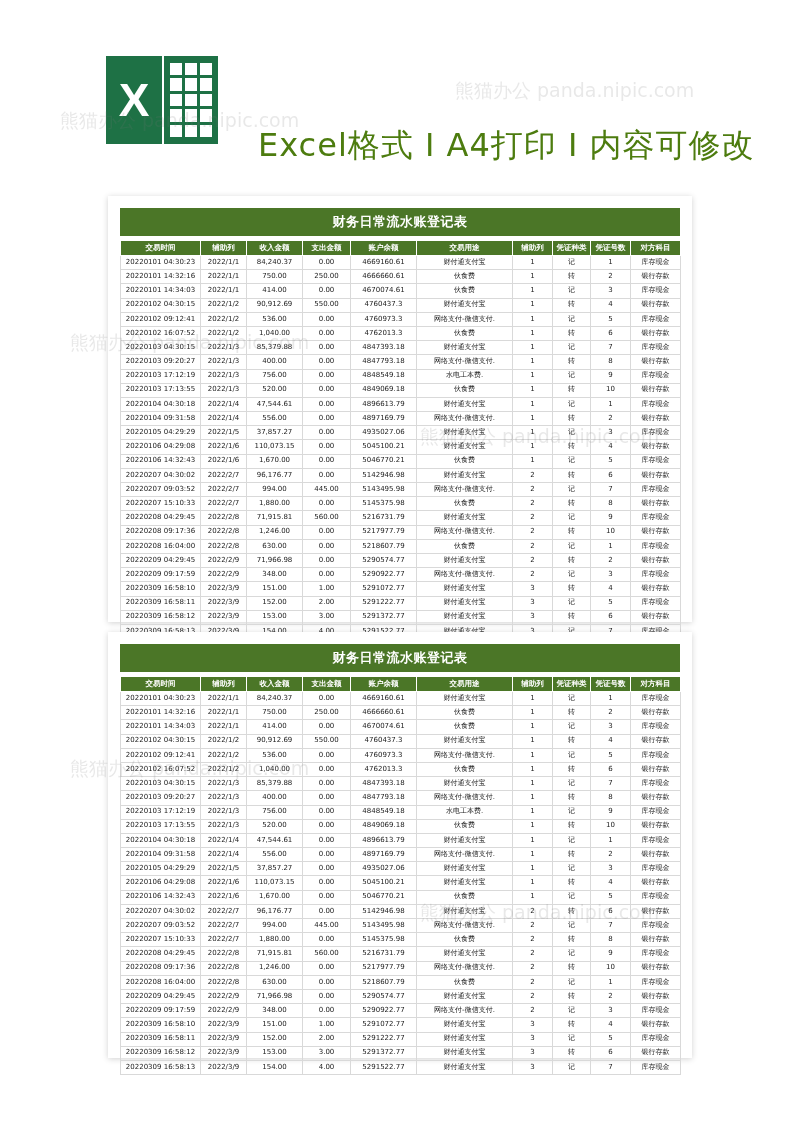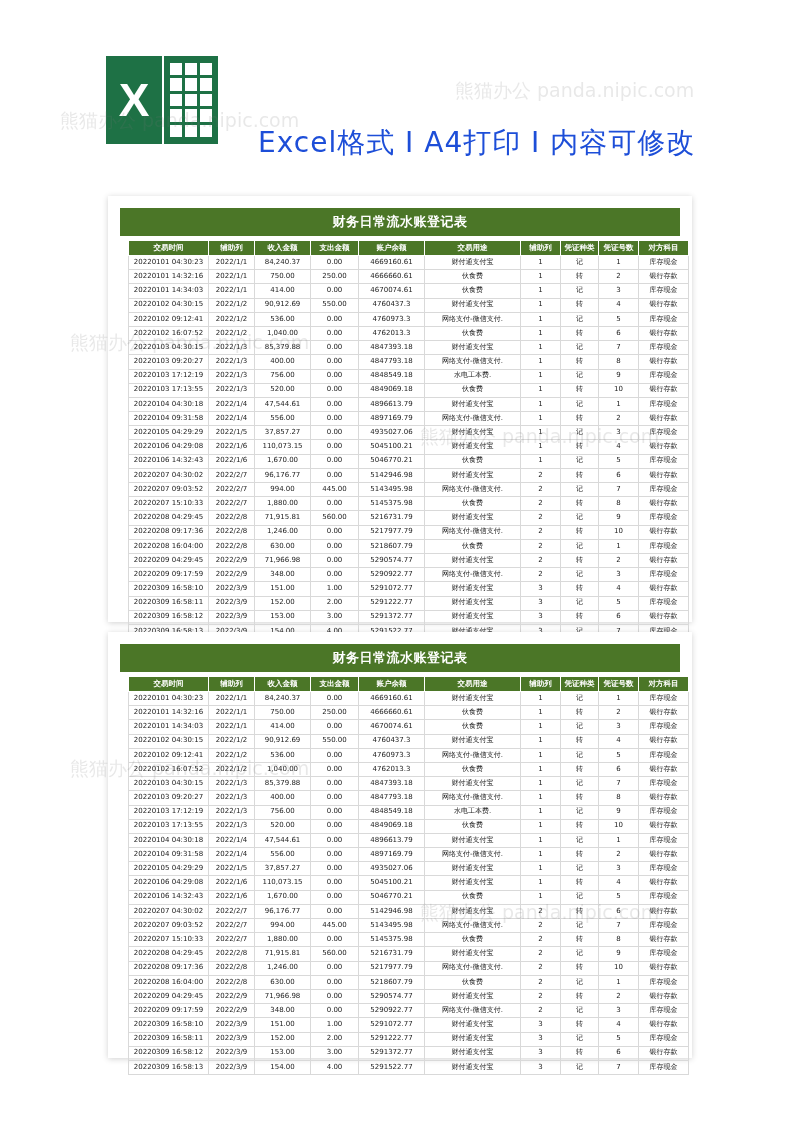--- a/index.html
+++ b/index.html
@@ -67,22 +67,22 @@
     font-size: 43px;
     font-weight: bold;
     color: #1b1b1b;
     letter-spacing: 1px;
     white-space: nowrap;
     font-family: "DejaVu Sans", sans-serif;
   }
   .title-sub {
     position: absolute;
     left: 258px; top: 124px;
-    font-size: 28px;
-    color: #1d4ed8;
+    font-size: 32px;
+    color: #4d7c0f;
     letter-spacing: 1px;
     white-space: nowrap;
     font-family: "DejaVu Sans", sans-serif;
   }
 
   
   .wm {
     position: absolute;
     color: rgba(120,120,120,0.17);
     font-size: 19px;
@@ -112,21 +112,21 @@
   }
   .band .band-title {
     color: #ffffff;
     font-size: 13px;
     font-weight: bold;
     font-family: Liberation Sans, sans-serif;
     letter-spacing: 0.5px;
   }
 
   table.ledger {
-    margin: 4px 12px 0 20px;
+    margin: 4px 12px 0 12px;
     width: 560px;
     border-collapse: collapse;
     table-layout: fixed;
     font-family: "DejaVu Sans", sans-serif;
   }
   table.ledger th {
     background: #4b7627;
     color: #ffffff;
     font-size: 7.5px;
     font-weight: bold;

